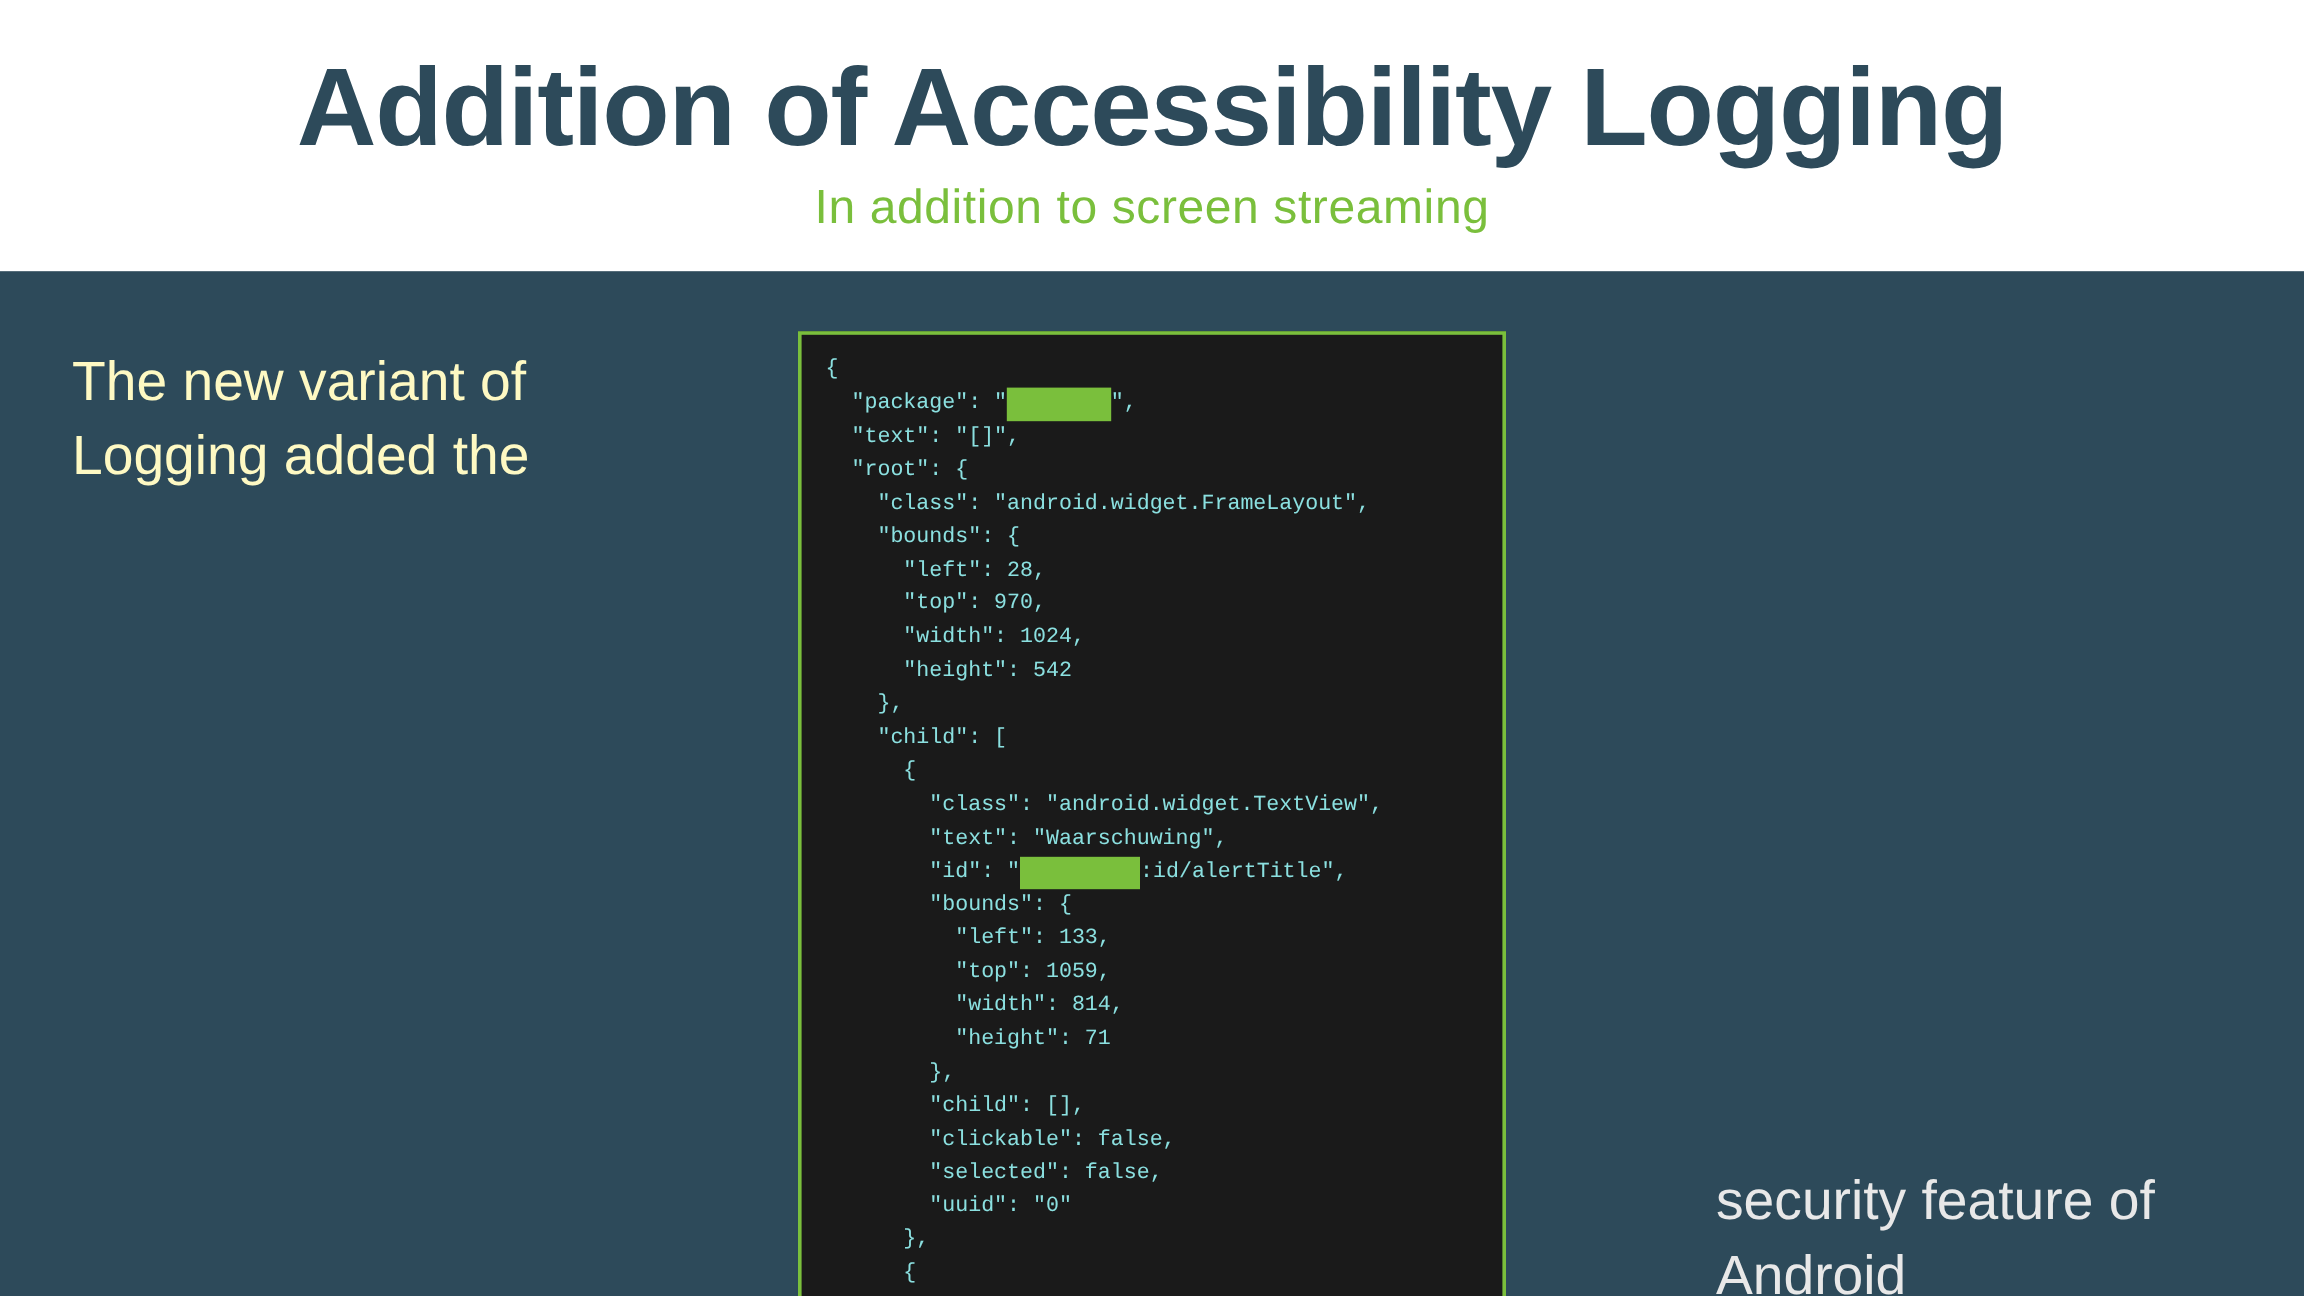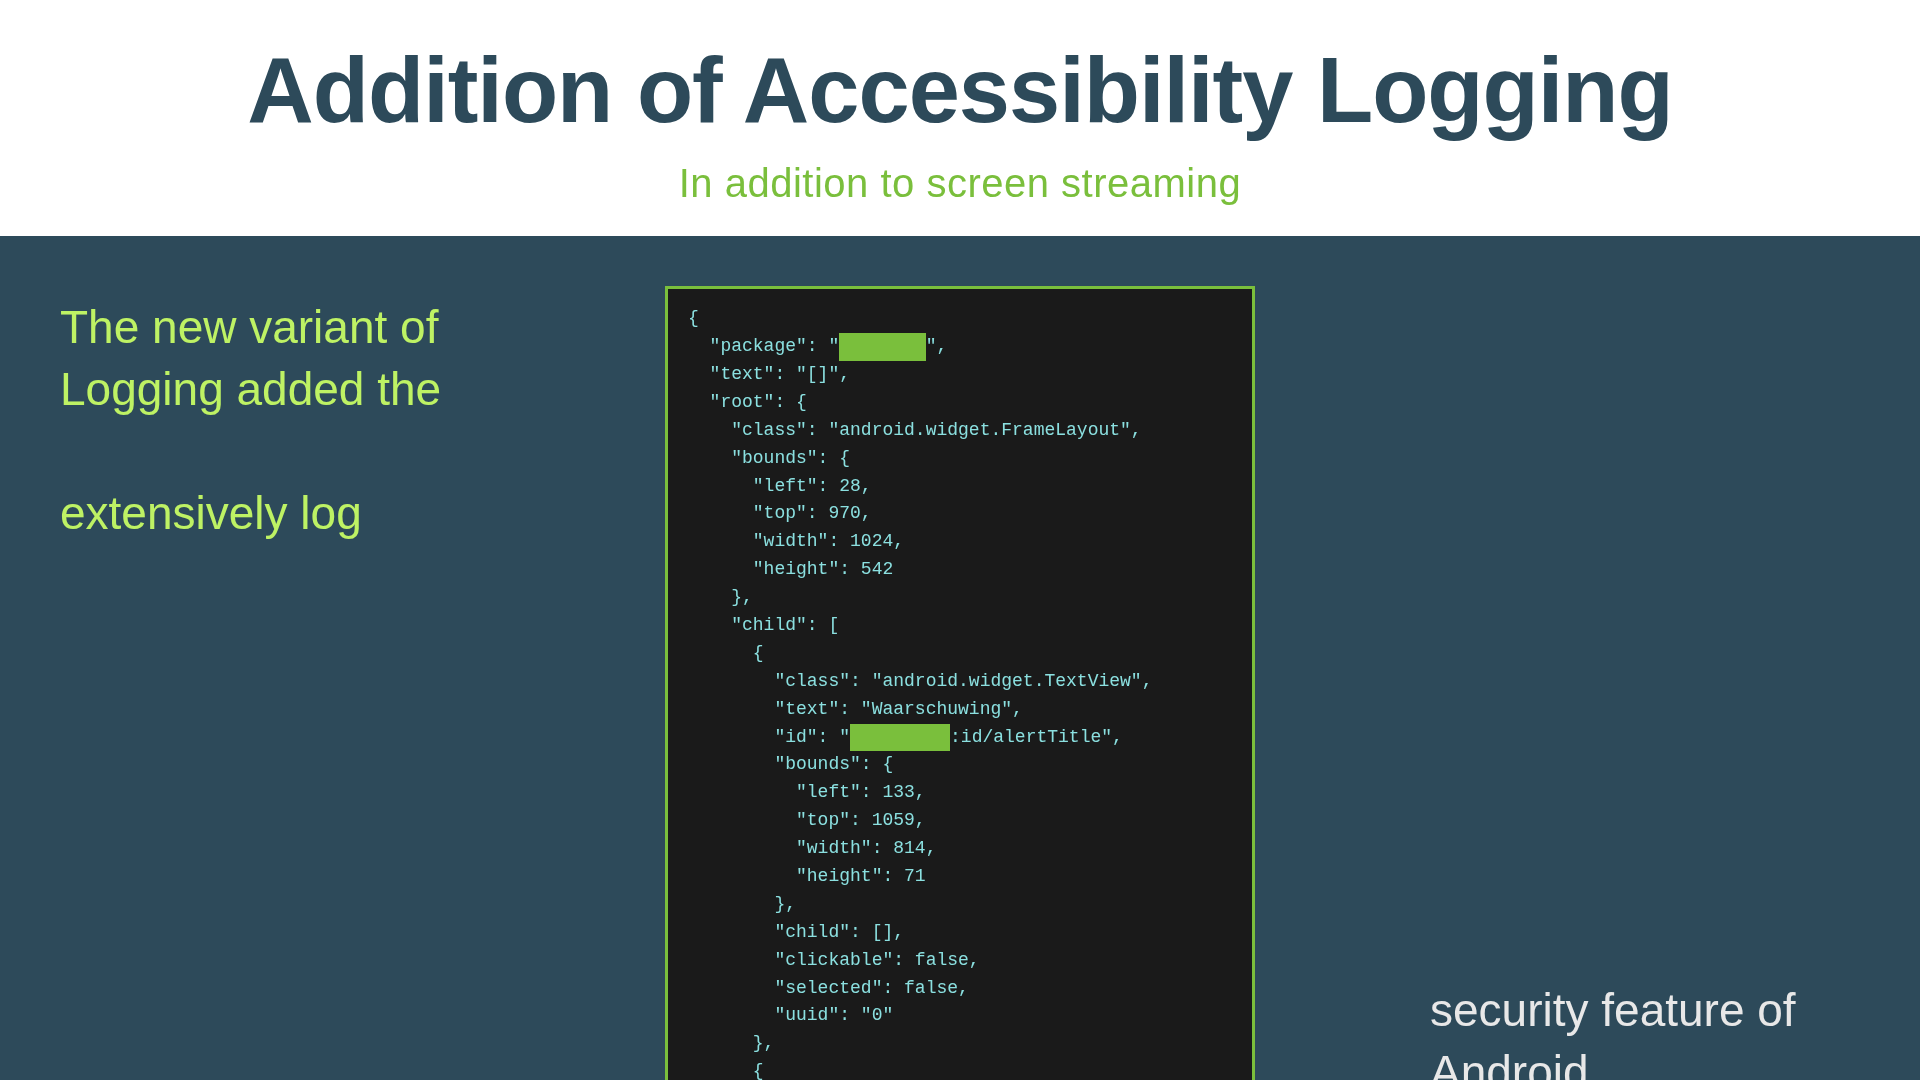--- a/index.html
+++ b/index.html
@@ -27,21 +27,21 @@
       font-weight: 700;
       color: #2d4a5a;
       letter-spacing: -1px;
       line-height: 1.1;
     }
 
     .subtitle {
       font-size: 40px;
       font-weight: 400;
       color: #7abf3c;
-      margin-top: 20px;
+      margin-top: 10px;
       letter-spacing: 0.5px;
     }
 
     
     .bottom-section {
       background: #2d4a5a;
       flex: 1;
       display: flex;
       align-items: stretch;
       position: relative;
@@ -54,21 +54,21 @@
       flex-shrink: 0;
       display: flex;
       flex-direction: column;
       justify-content: flex-start;
       padding-top: 10px;
     }
 
     .left-text p {
       font-size: 46px;
       font-weight: 300;
-      color: #bef264;
+      color: #fef9c3;
       line-height: 1.35;
     }
 
     
     .center-code {
       flex: 1;
       display: flex;
       align-items: flex-start;
       justify-content: center;
       padding: 0 40px;
@@ -130,21 +130,21 @@
   <p class="subtitle">In addition to screen streaming</p>
 </div>
 
 <div class="bottom-section">
 
   <div class="left-text">
     <p>
       <span>The new variant of</span><br>
       <span>Logging added the</span><br>
       <br>
-      <span>extensively log</span><br>
+      <br>
     </p>
   </div>
 
   <div class="center-code">
     <div class="code-container">
       <div class="code-line">{</div>
       <div class="code-line">  "package": "<span class="highlight-green">&nbsp;&nbsp;&nbsp;&nbsp;&nbsp;&nbsp;&nbsp;&nbsp;</span>",</div>
       <div class="code-line">  "text": "[]",</div>
       <div class="code-line">  "root": {</div>
       <div class="code-line">    "class": "android.widget.FrameLayout",</div>

